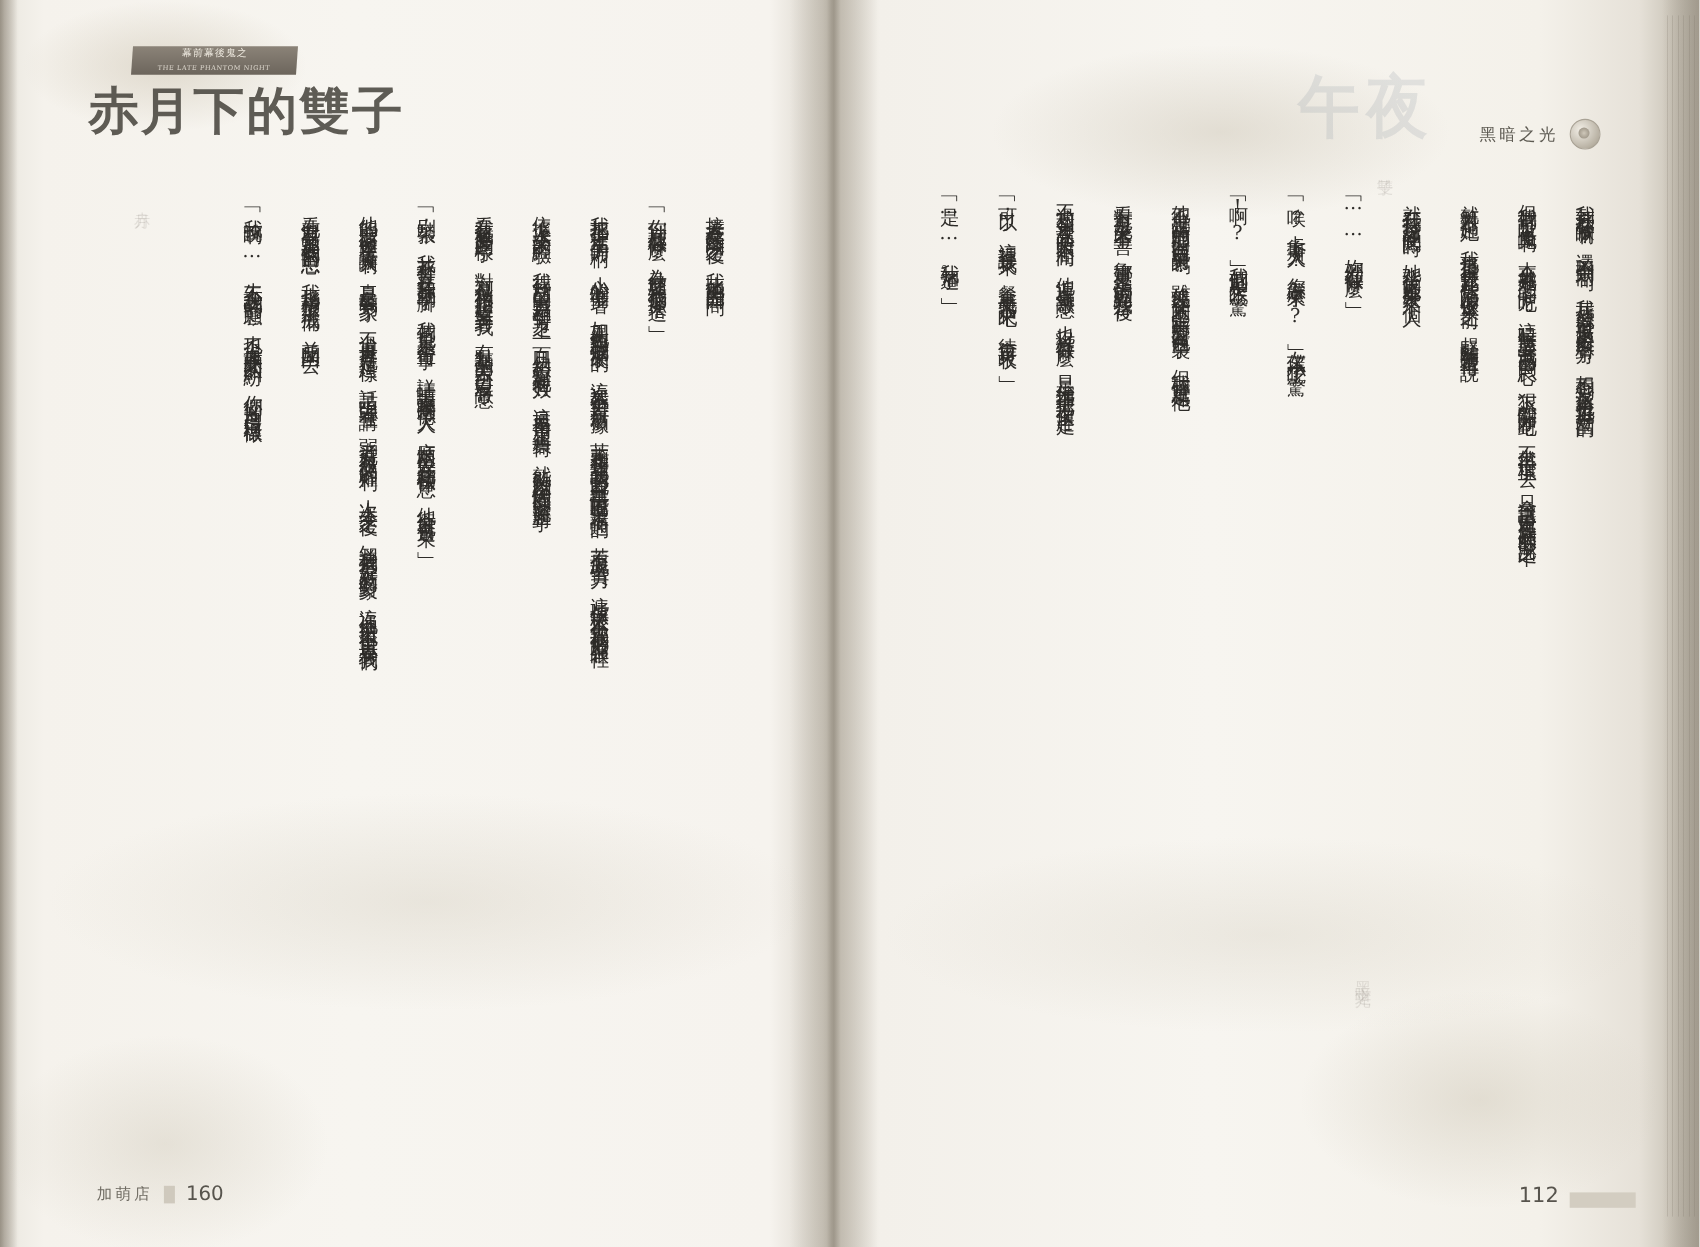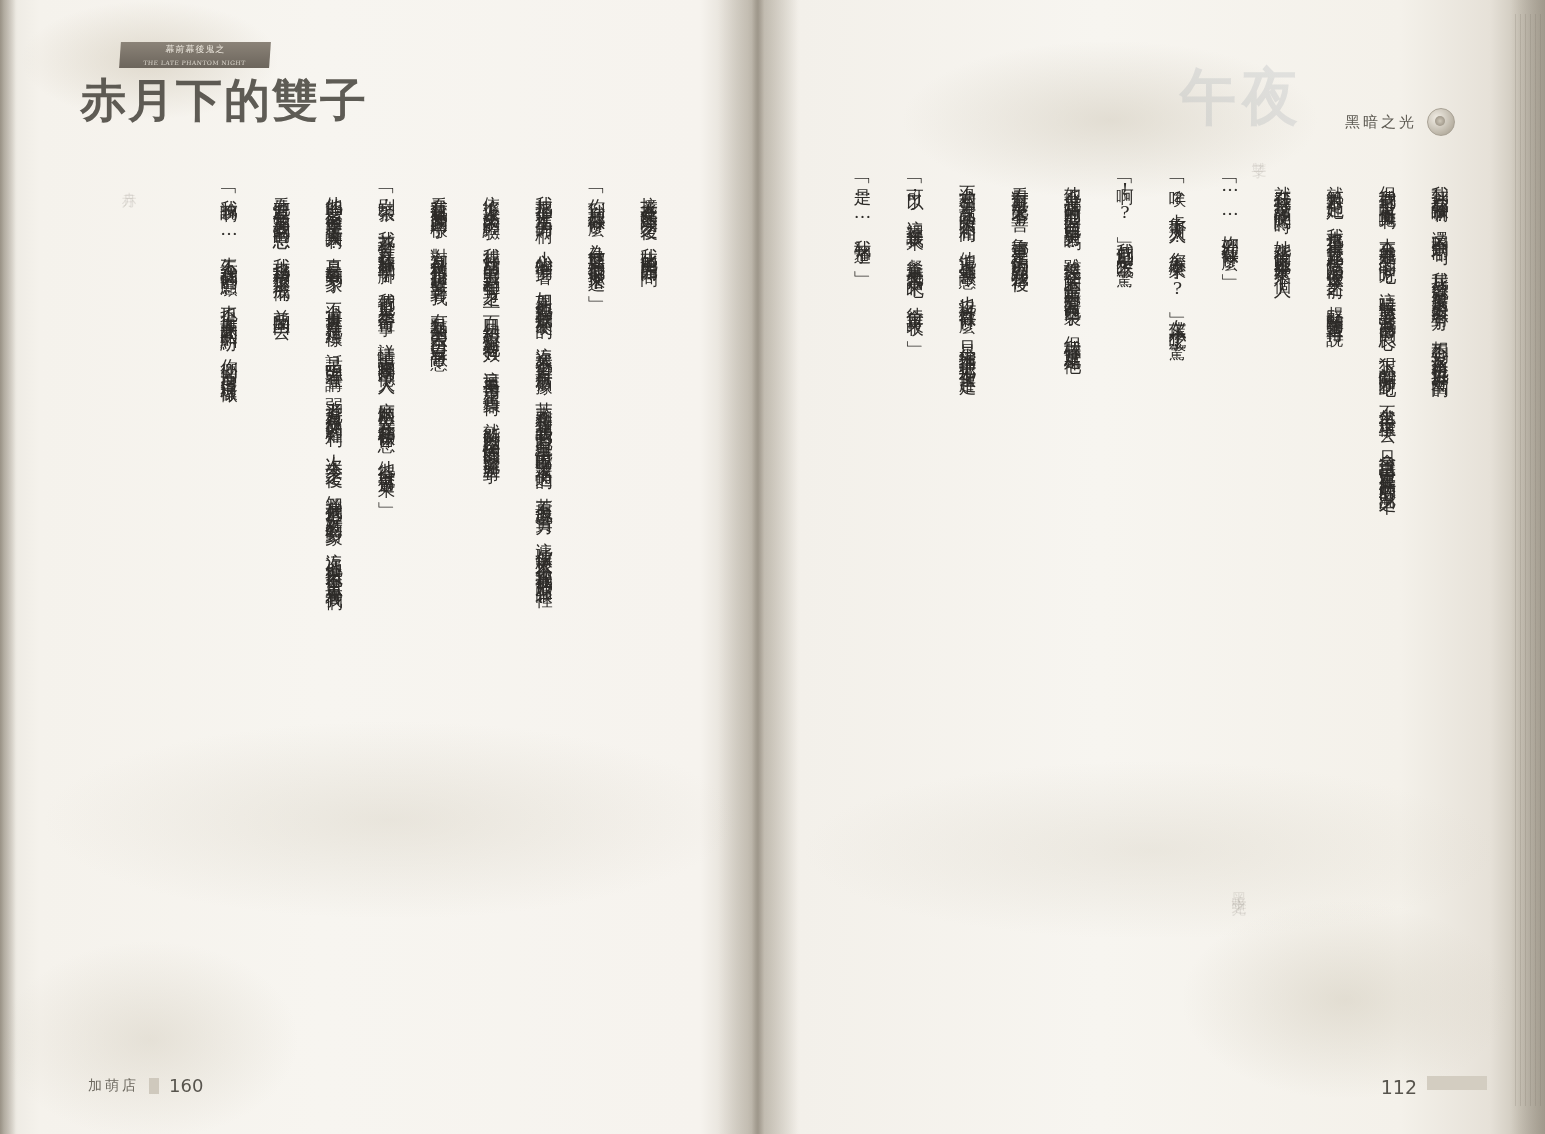--- a/index.html
+++ b/index.html
@@ -169,21 +169,21 @@
     font-weight: bold;
     letter-spacing: 6px;
     transform: scaleY(1.1);
     pointer-events: none;
     user-select: none;
   }
   .footer-right {
     position: absolute;
     right: 58px; bottom: 36px;
     display: flex;
-    align-items: flex-start;
+    align-items: flex-end;
     gap: 10px;
   }
   .footer-right .pageno {
     font-size: 19px;
     color: #57544d;
     font-family: "DejaVu Sans", "Liberation Sans", sans-serif;
   }
   .footer-right .fbar {
     display: inline-block;
     width: 60px; height: 14px;

